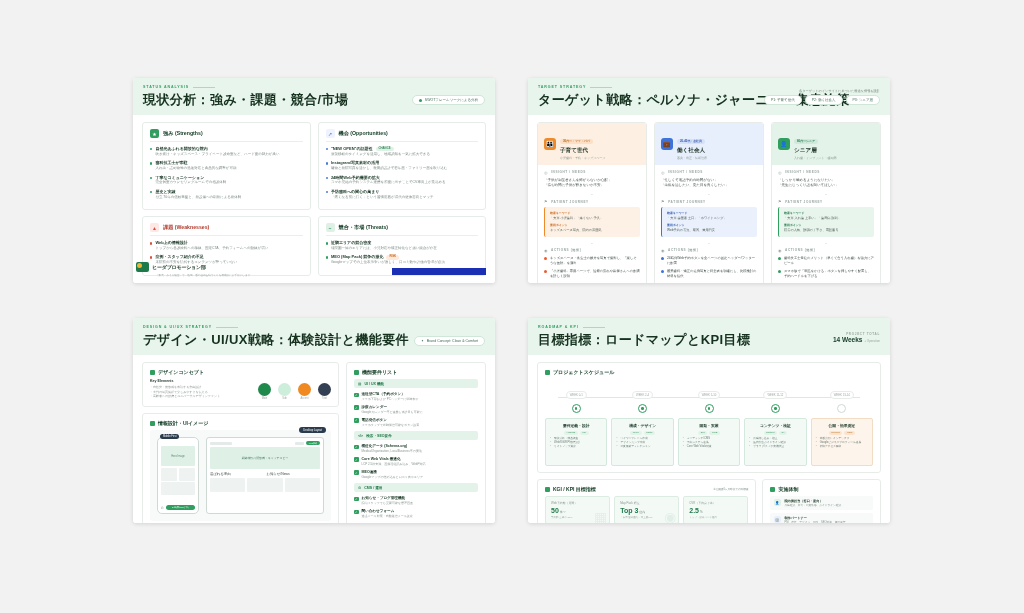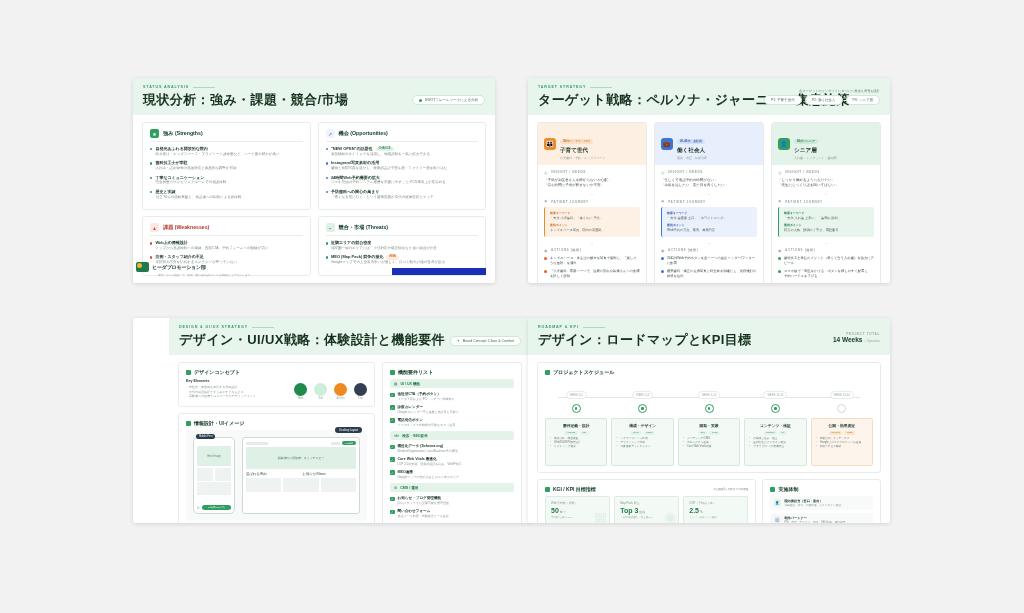--- a/index.html
+++ b/index.html
@@ -459,21 +459,21 @@
           <div class="act">
               <span class="a-dot g"></span>
               <span class="a-txt">スマホ版で「電話をかける」ボタンを押しやすく配置し、予約ハードルを下げる</span>
             </div>
         </div>
       </div>
 
     </div>
   </div>
 
-  <div class="slide" style="left:133px;top:318px;width:362px;height:205px;padding-left:36px;">
+  <div class="slide" style="left:133px;top:318px;width:362px;height:205px;">
     <div class="slide-head">
       <div class="eyebrow">
         <span>DESIGN &amp; UI/UX STRATEGY</span>
         <span class="rule"></span>
       </div>
       <div class="slide-title">デザイン・UI/UX戦略：体験設計と機能要件</div>
       <div class="head-right">
         <span class="pill">
           <span>✦</span>
           <span>Brand Concept: Clean &amp; Comfort</span>
@@ -637,21 +637,21 @@
 
     </div>
   </div>
 
   <div class="slide" style="left:528px;top:318px;width:362px;height:205px;">
     <div class="slide-head">
       <div class="eyebrow">
         <span>ROADMAP &amp; KPI</span>
         <span class="rule"></span>
       </div>
-      <div class="slide-title">デザイン：ロードマップとKPI目標</div>
+      <div class="slide-title">目標指標：ロードマップとKPI目標</div>
       <div class="head-right">
         <div class="rm-total">PROJECT TOTAL</div>
         <div class="rm-weeks">
           <span>14 Weeks</span>
           <small>+ Operation</small>
         </div>
       </div>
     </div>
     <div class="slide-body" style="display:block;">
 

